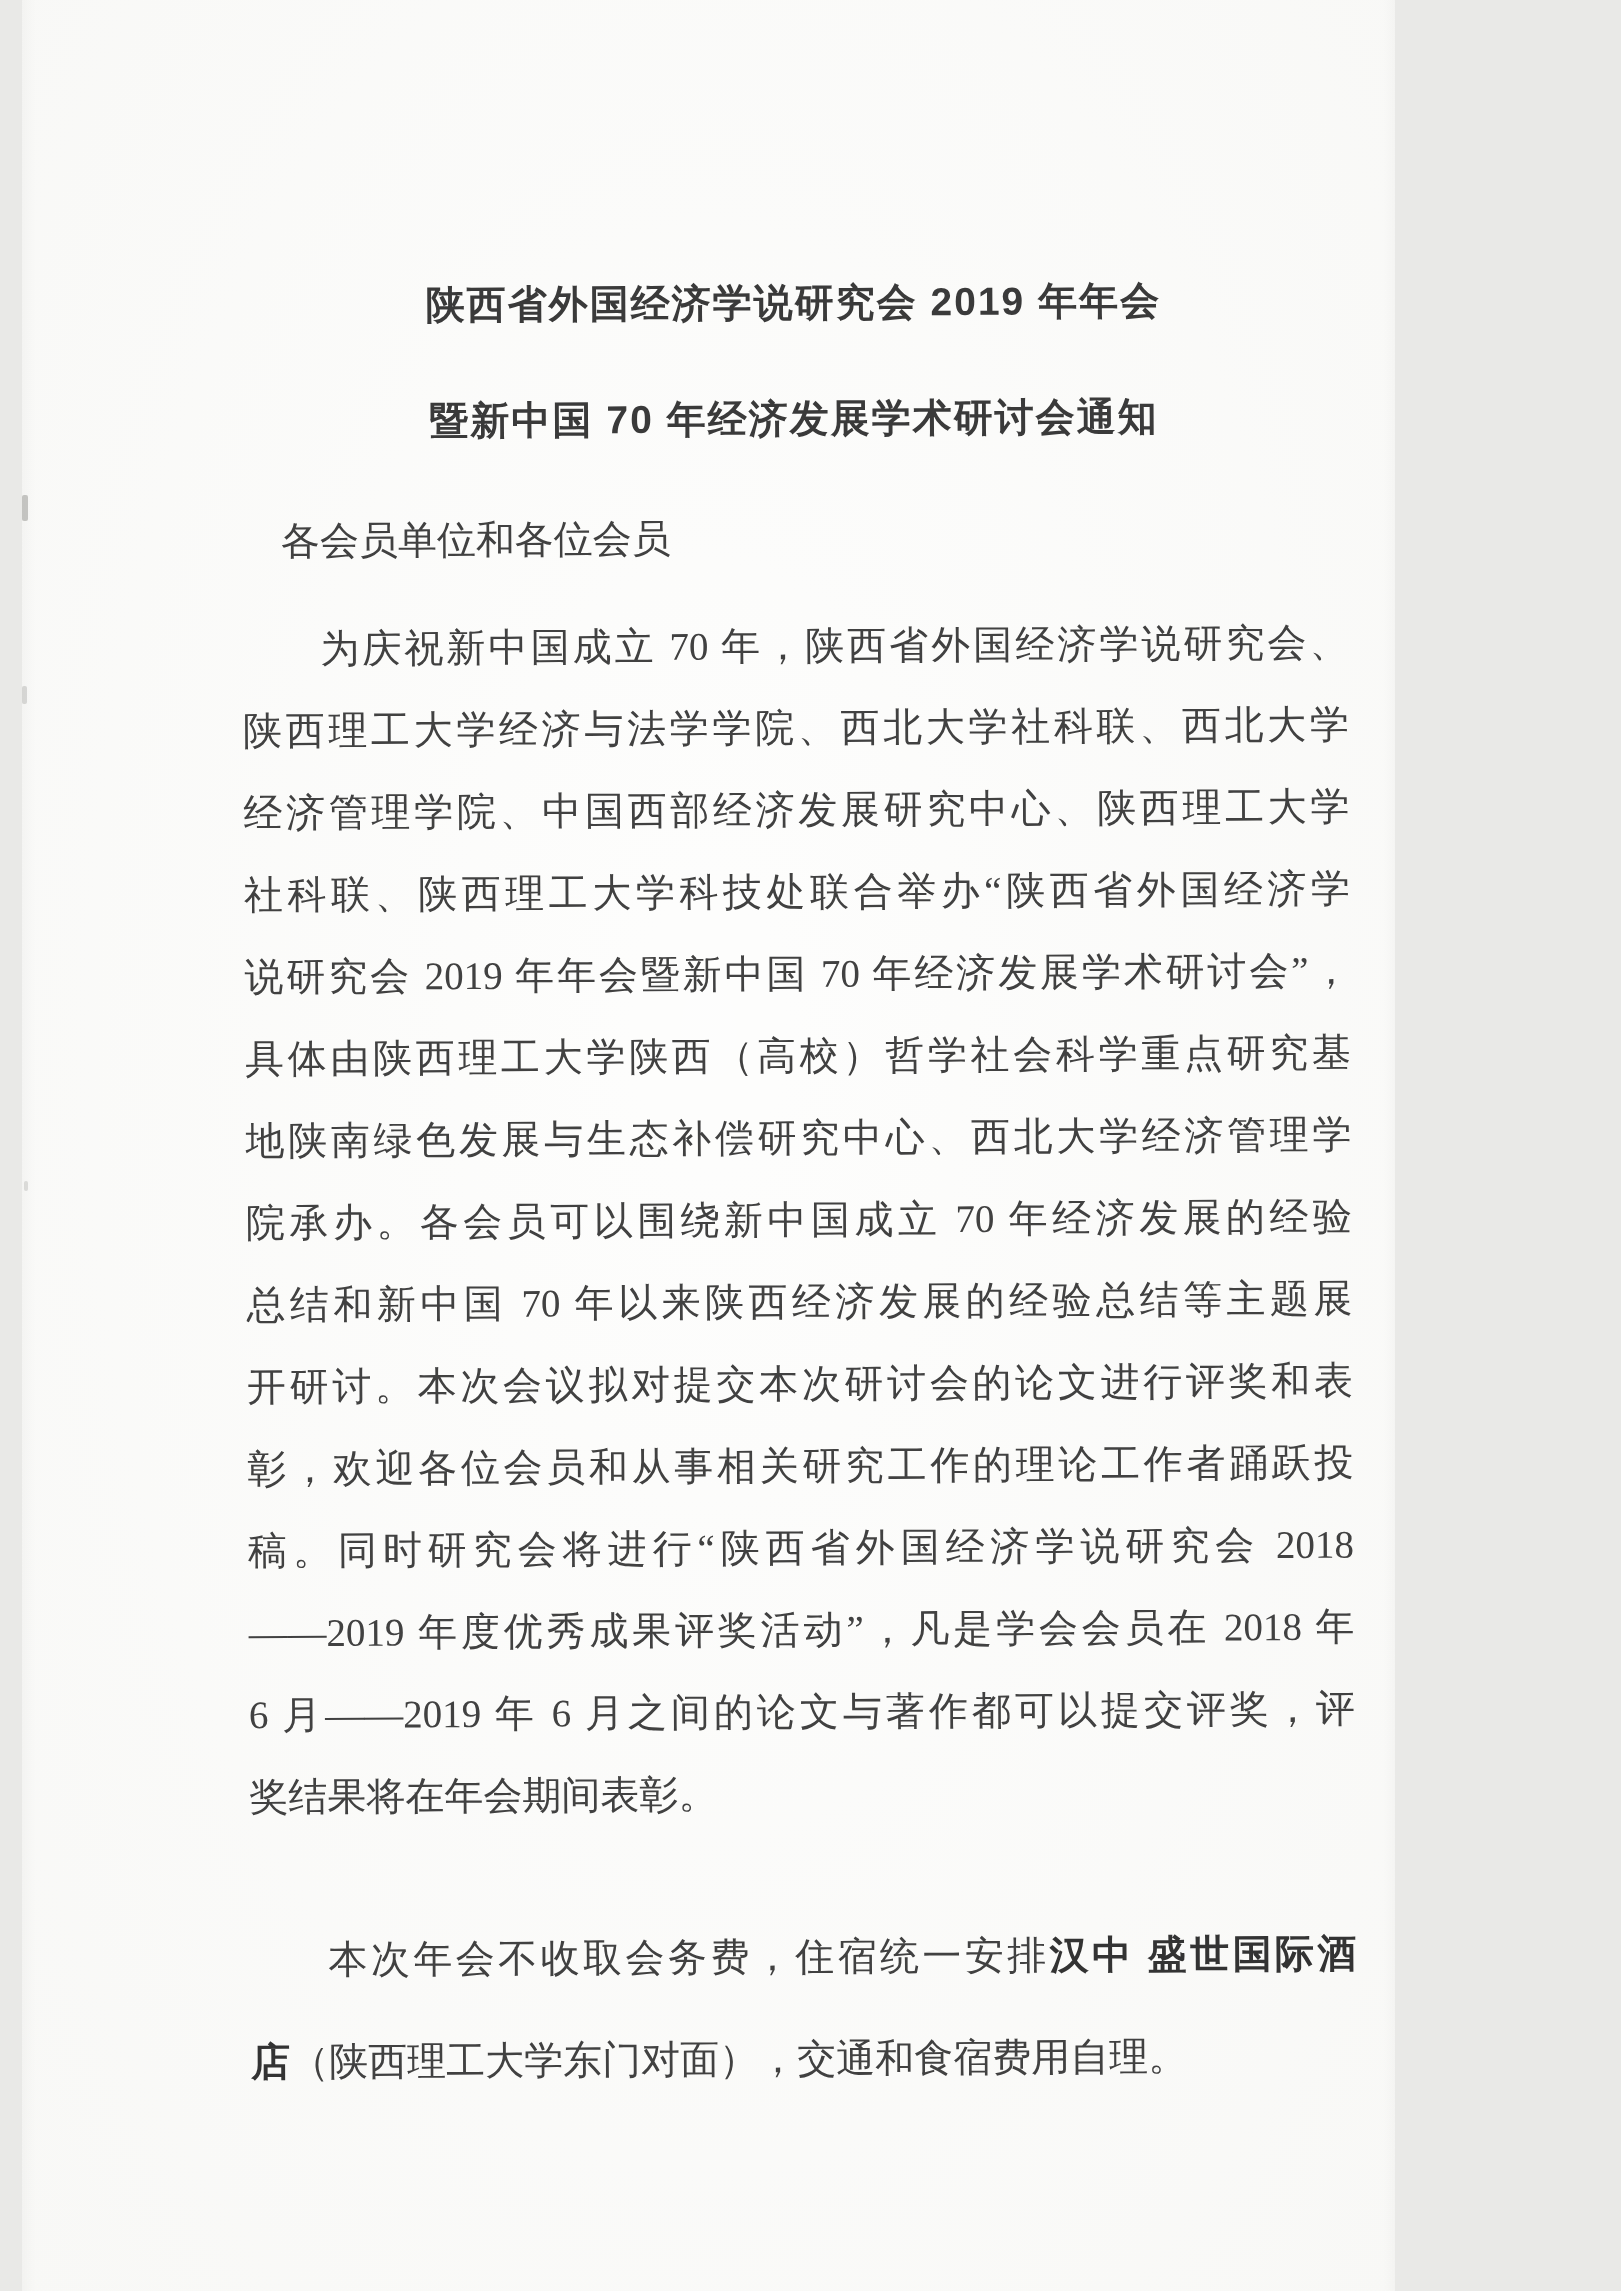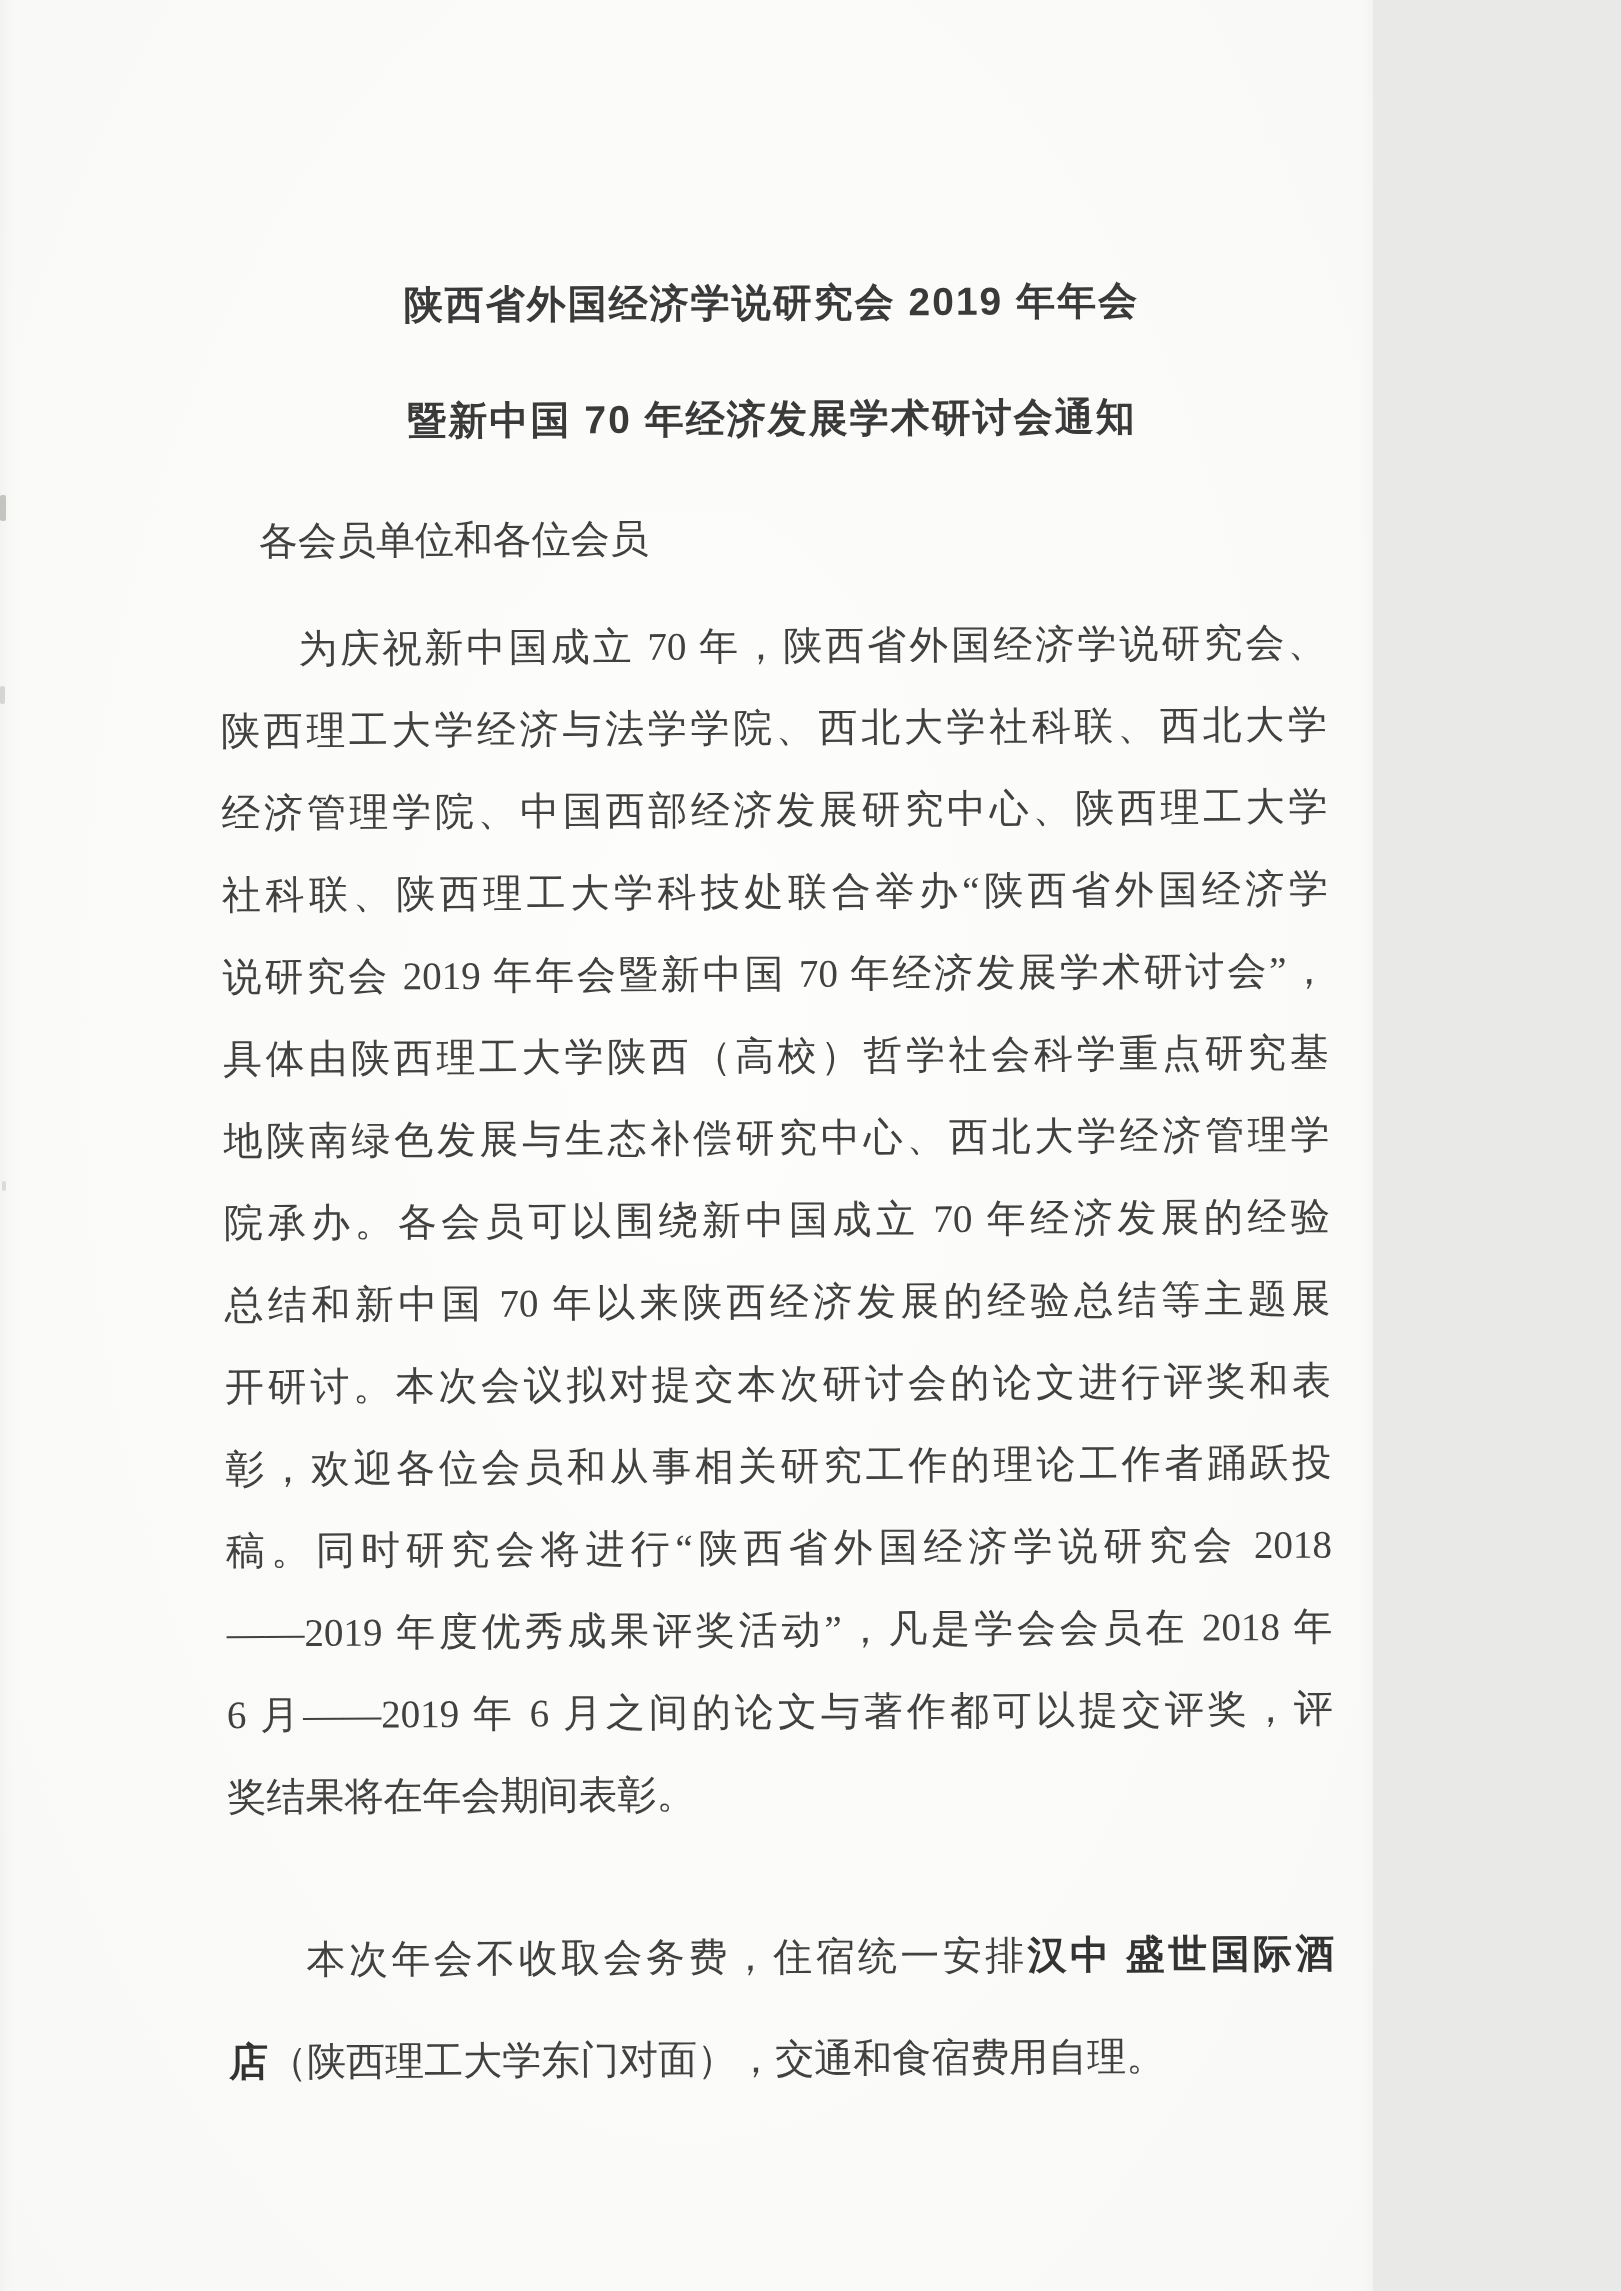--- a/index.html
+++ b/index.html
@@ -11,20 +11,21 @@
   .page{
     position:relative;
     width:1373px;height:2292px;
     background:#fbfbf9;
     background-image:
       linear-gradient(90deg, rgba(0,0,0,0.025) 0, rgba(0,0,0,0) 13.7px),
       linear-gradient(270deg, rgba(0,0,0,0.018) 0, rgba(0,0,0,0) 11.8px),
       radial-gradient(ellipse at 50% 45%, rgba(255,255,255,0.6) 0%, rgba(0,0,0,0.012) 100%);
     overflow:hidden;
     color:#3f3f3f;
+    margin-left:22px;
   }
   
   .speck{position:absolute;background:#9a9a98;opacity:.55;border-radius:2px;}
   .speck.s1{left:0;top:495px;width:5.9px;height:25.5px;}
   .speck.s2{left:0;top:686px;width:4.9px;height:17.6px;opacity:.35;}
   .speck.s3{left:2px;top:1181px;width:3.9px;height:9.8px;opacity:.3;}
 
   .content{
     position:absolute;
     left:218px;top:245px;width:1106px;

